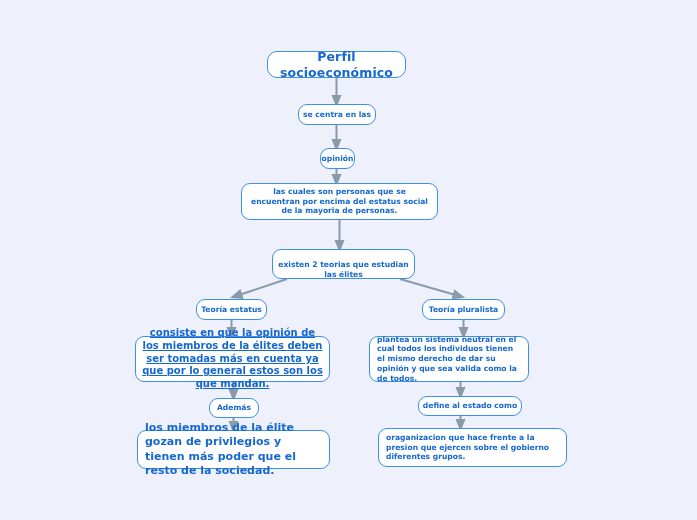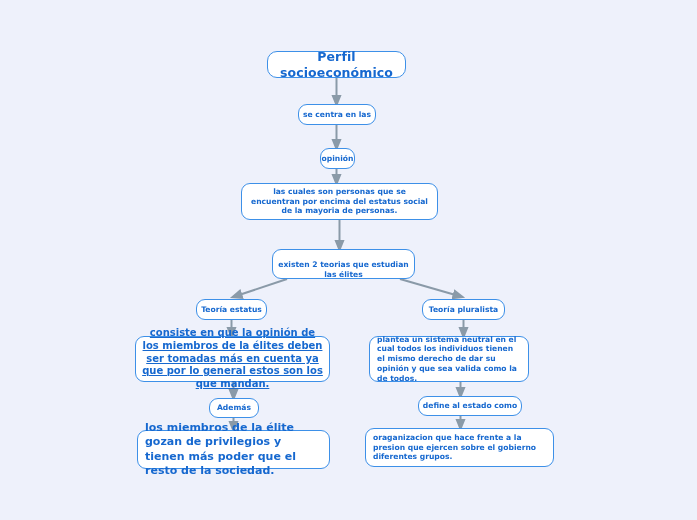--- a/index.html
+++ b/index.html
@@ -80,21 +80,21 @@
 
   #n-ademas      { left: 209px; top: 398px; width: 50px;  height: 20px; }
   #n-ademas .txt { font-size: 7.6px; }
 
   #n-define      { left: 418px; top: 396px; width: 104px; height: 20px; }
   #n-define .txt { font-size: 7.6px; }
 
   #n-miembros    { left: 137px; top: 430px; width: 193px; height: 39px; }
   #n-miembros .txt { font-size: 11px; padding: 0 7px; }
 
-  #n-organizacion{ left: 365px; top: 428px; width: 189px; height: 39px; }
+  #n-organizacion{ left: 378px; top: 428px; width: 189px; height: 39px; }
   #n-organizacion .txt { font-size: 7.6px; padding: 0 7px; }
 </style>
 </head>
 <body>
 
 <div id="canvas">
 
   <svg class="connectors" viewBox="0 0 697 520" xmlns="http://www.w3.org/2000/svg">
     <defs>
       <marker id="arrowhead" markerWidth="7" markerHeight="7" refX="3.2" refY="3" orient="auto">

